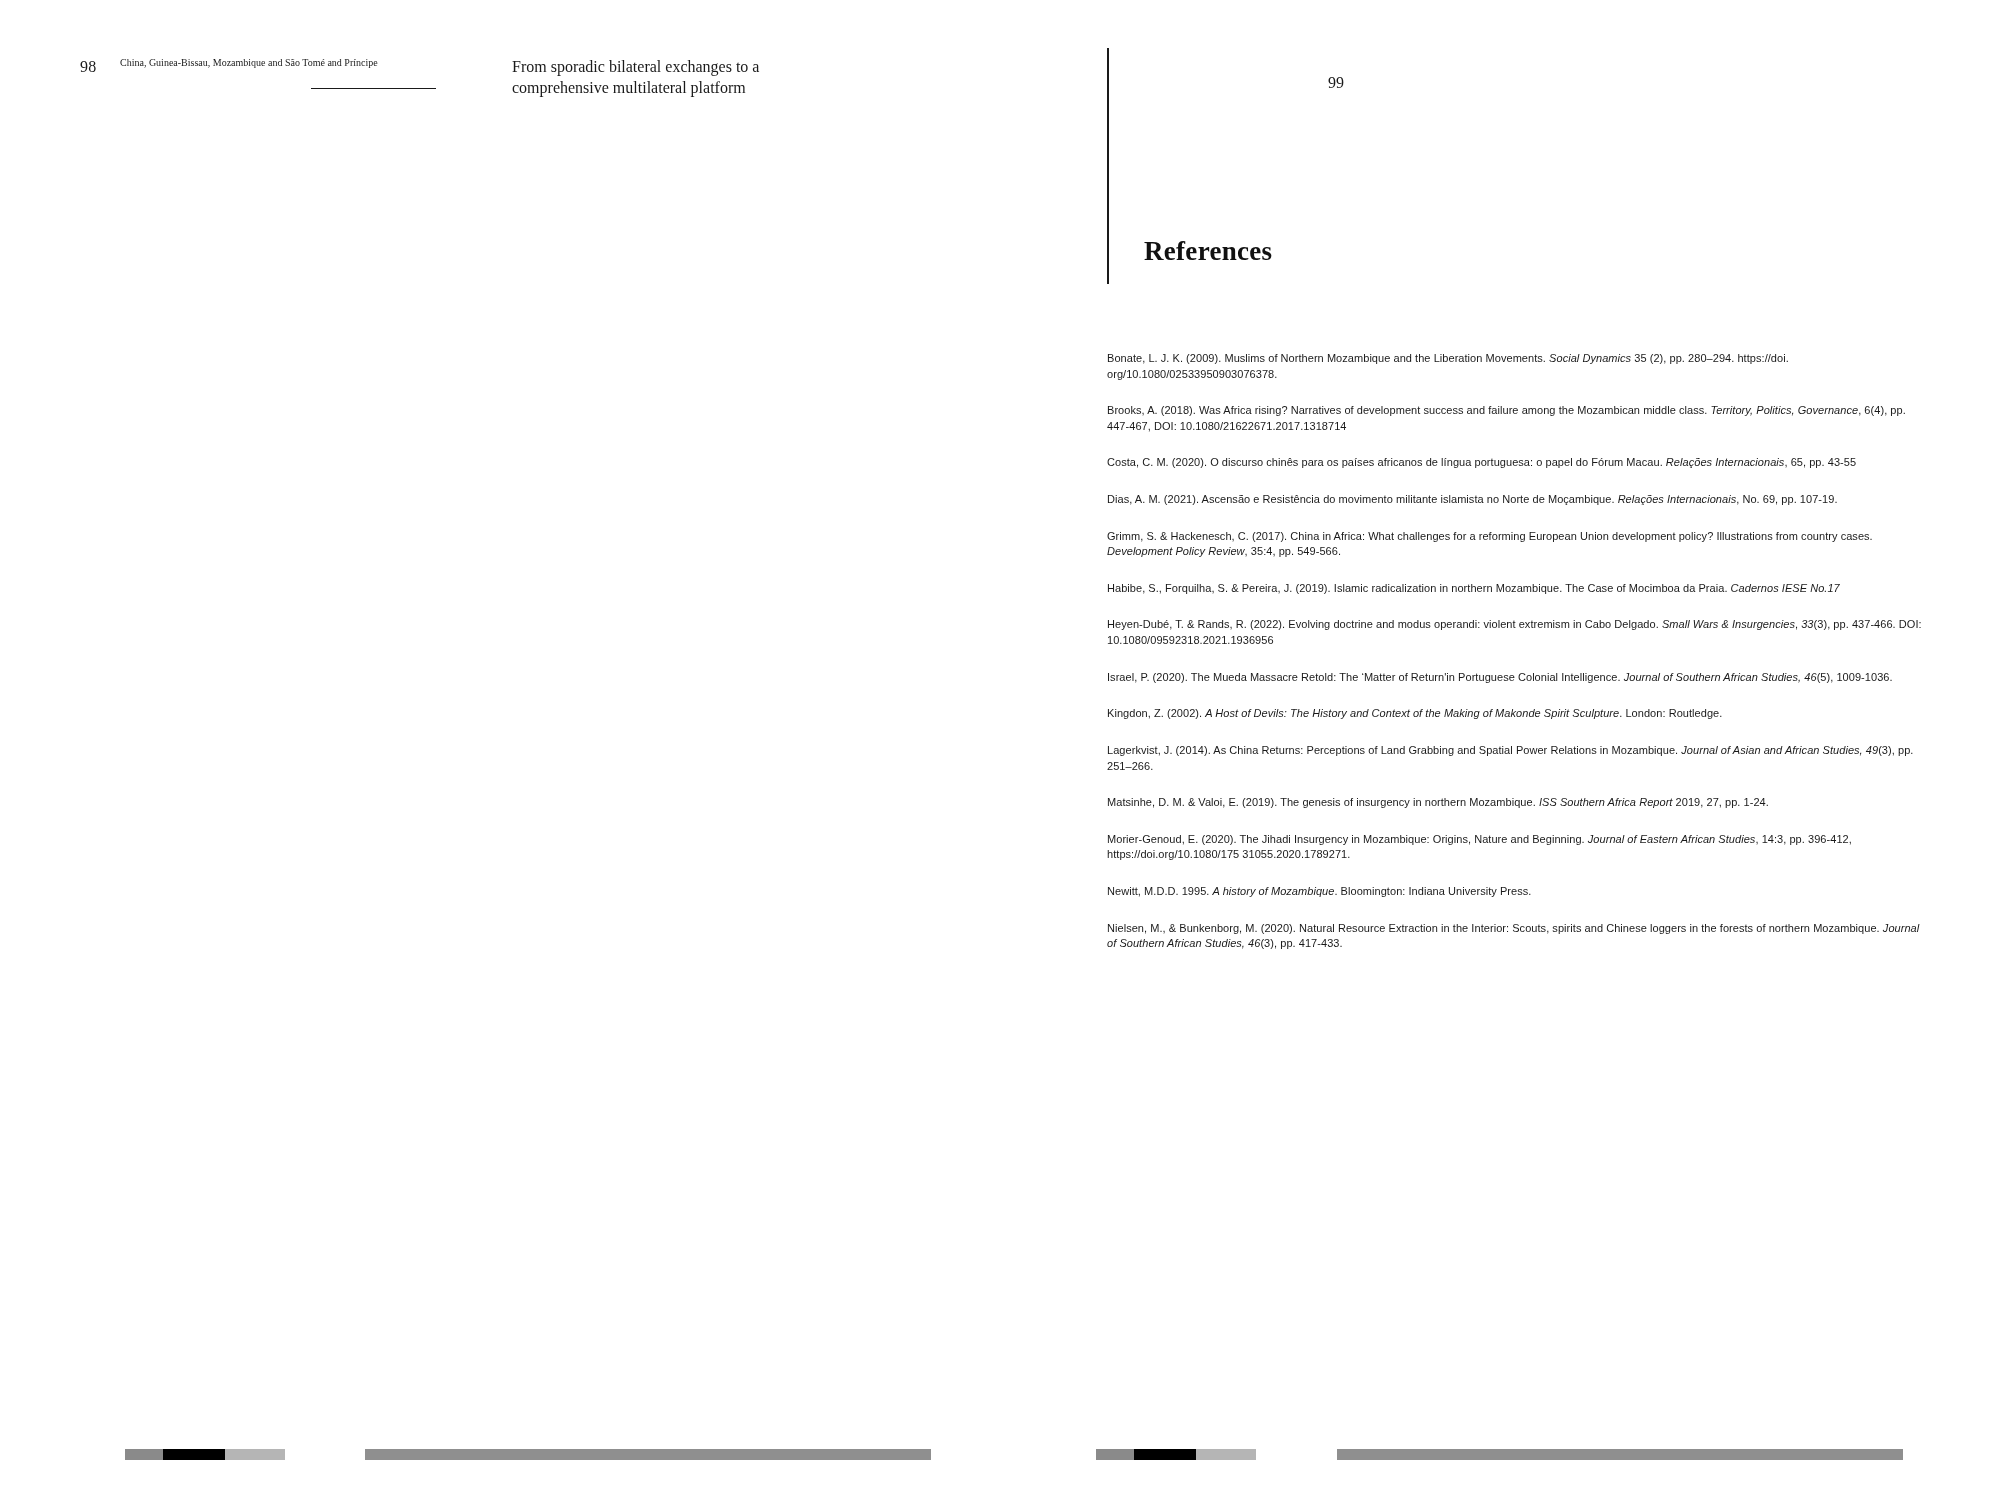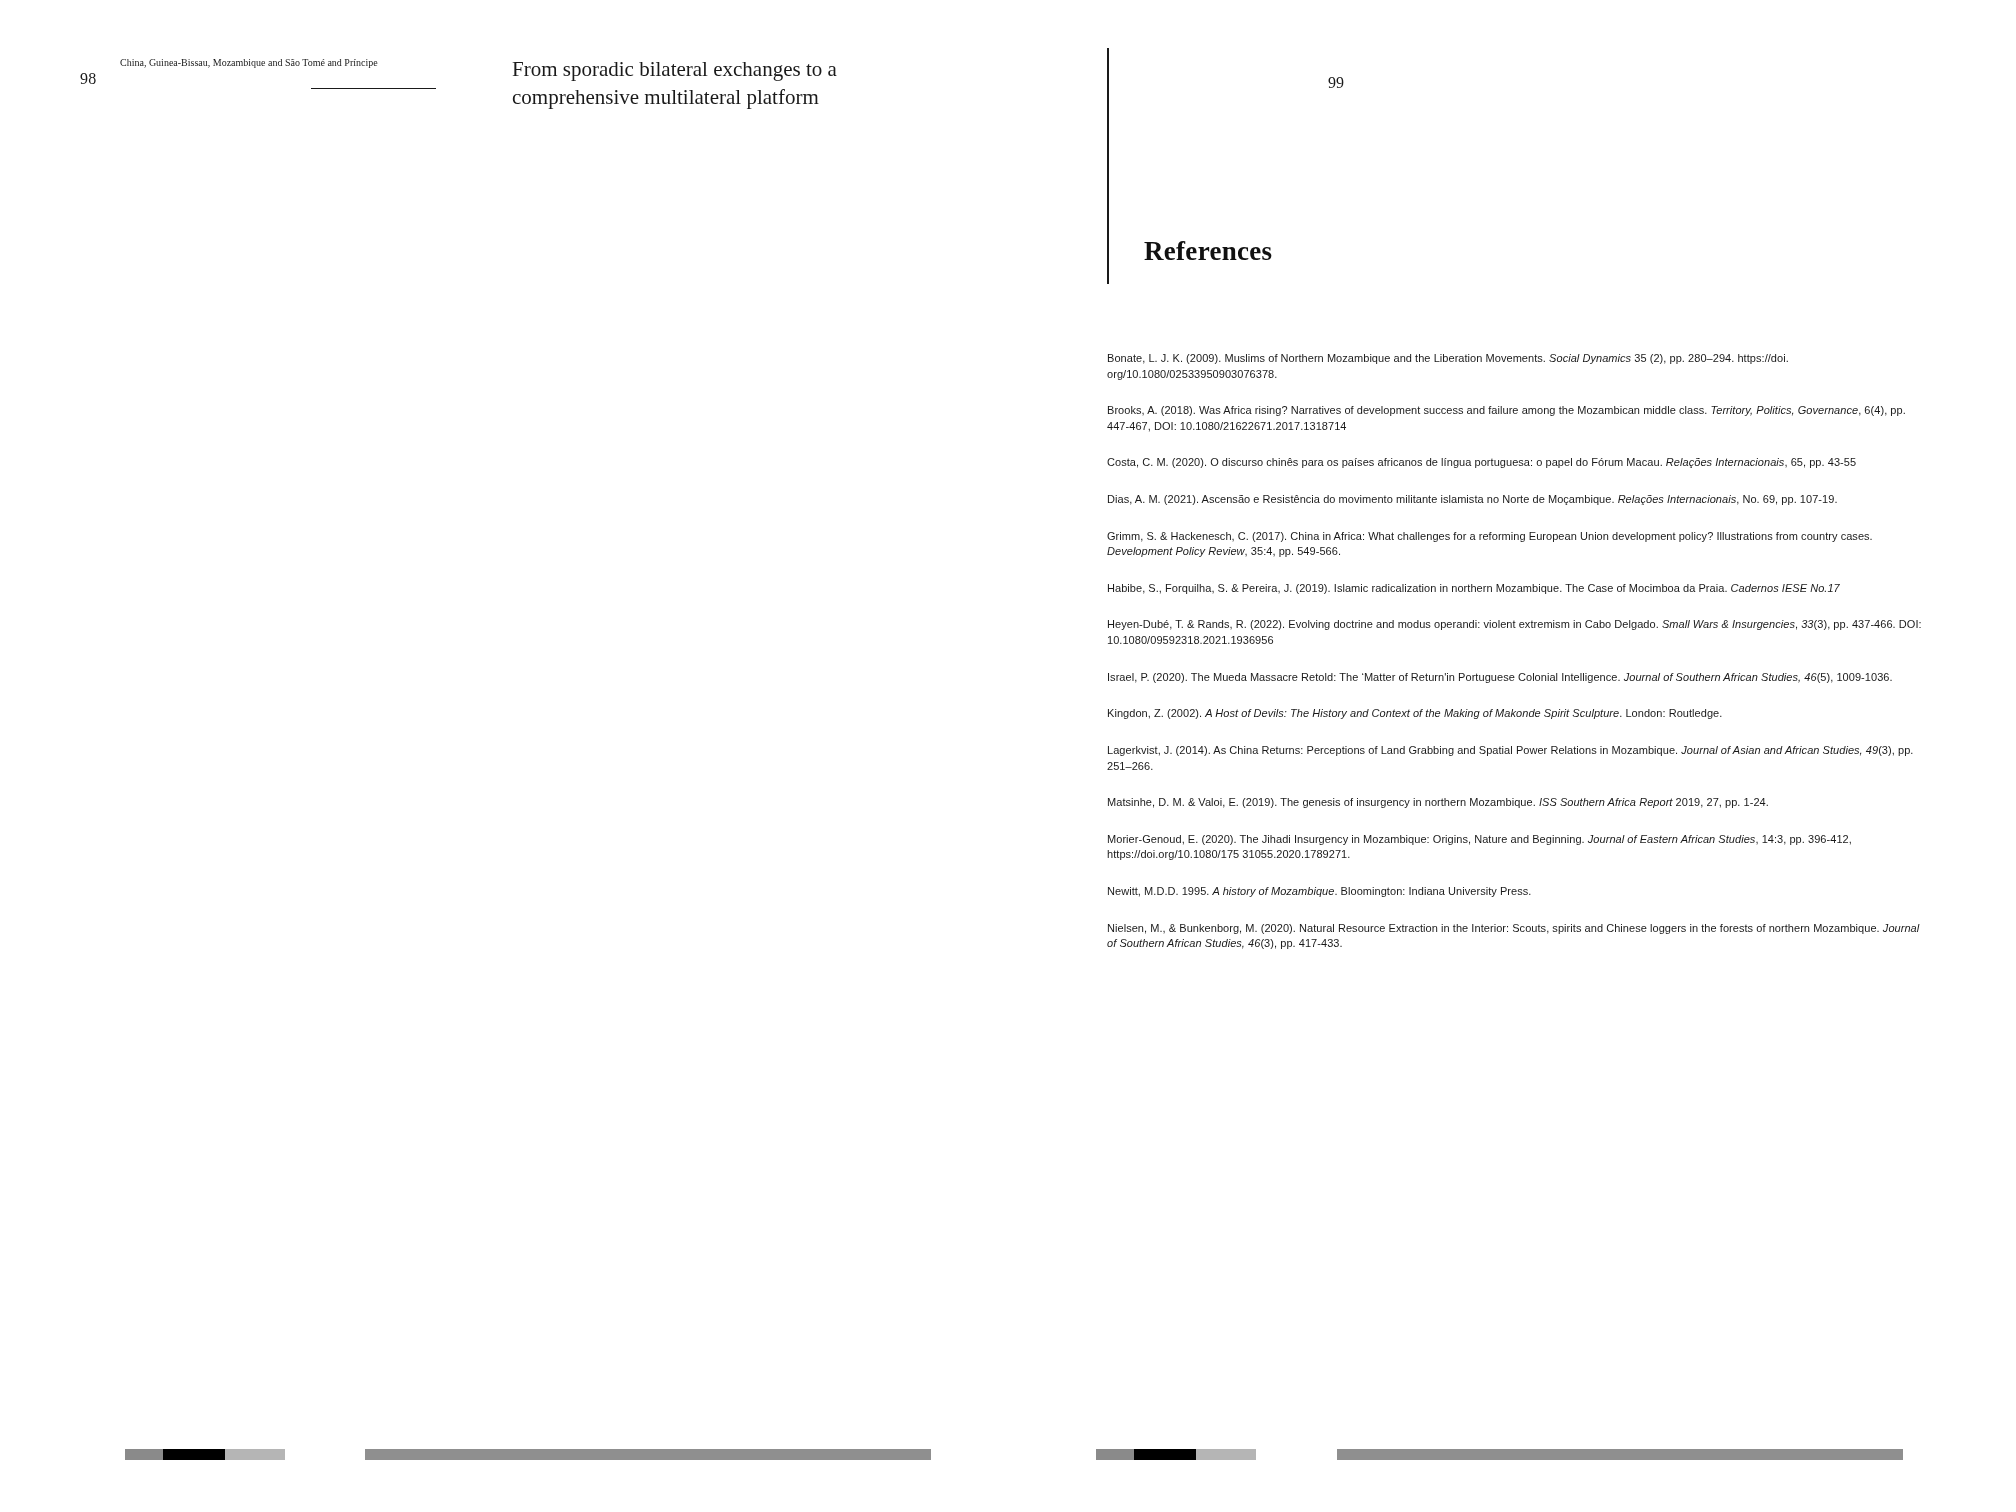--- a/index.html
+++ b/index.html
@@ -30,21 +30,20 @@
     height: 40px;
   }
   .folio-left {
     position: absolute;
     left: 80px;
     top: 10px;
     font-family: "Liberation Serif", serif;
     font-size: 16px;
     letter-spacing: 0.2px;
     color: #1a1a1a;
-    margin-top: 12px;
   }
   .head-title {
     position: absolute;
     left: 120px;
     top: 8px;
     width: 330px;
     font-family: "Liberation Serif", serif;
     font-size: 10px;
     line-height: 1.32;
     color: #1a1a1a;
@@ -56,21 +55,21 @@
     width: 125px;
     height: 1px;
     background: #1a1a1a;
   }
   .head-subtitle {
     position: absolute;
     left: 512px;
     top: 8px;
     width: 330px;
     font-family: "Liberation Serif", serif;
-    font-size: 21px;
+    font-size: 16px;
     line-height: 1.32;
     color: #1a1a1a;
   }
   .folio-right {
     position: absolute;
     right: 672px;
     top: 10px;
     font-family: "Liberation Serif", serif;
     font-size: 16px;
     color: #1a1a1a;

